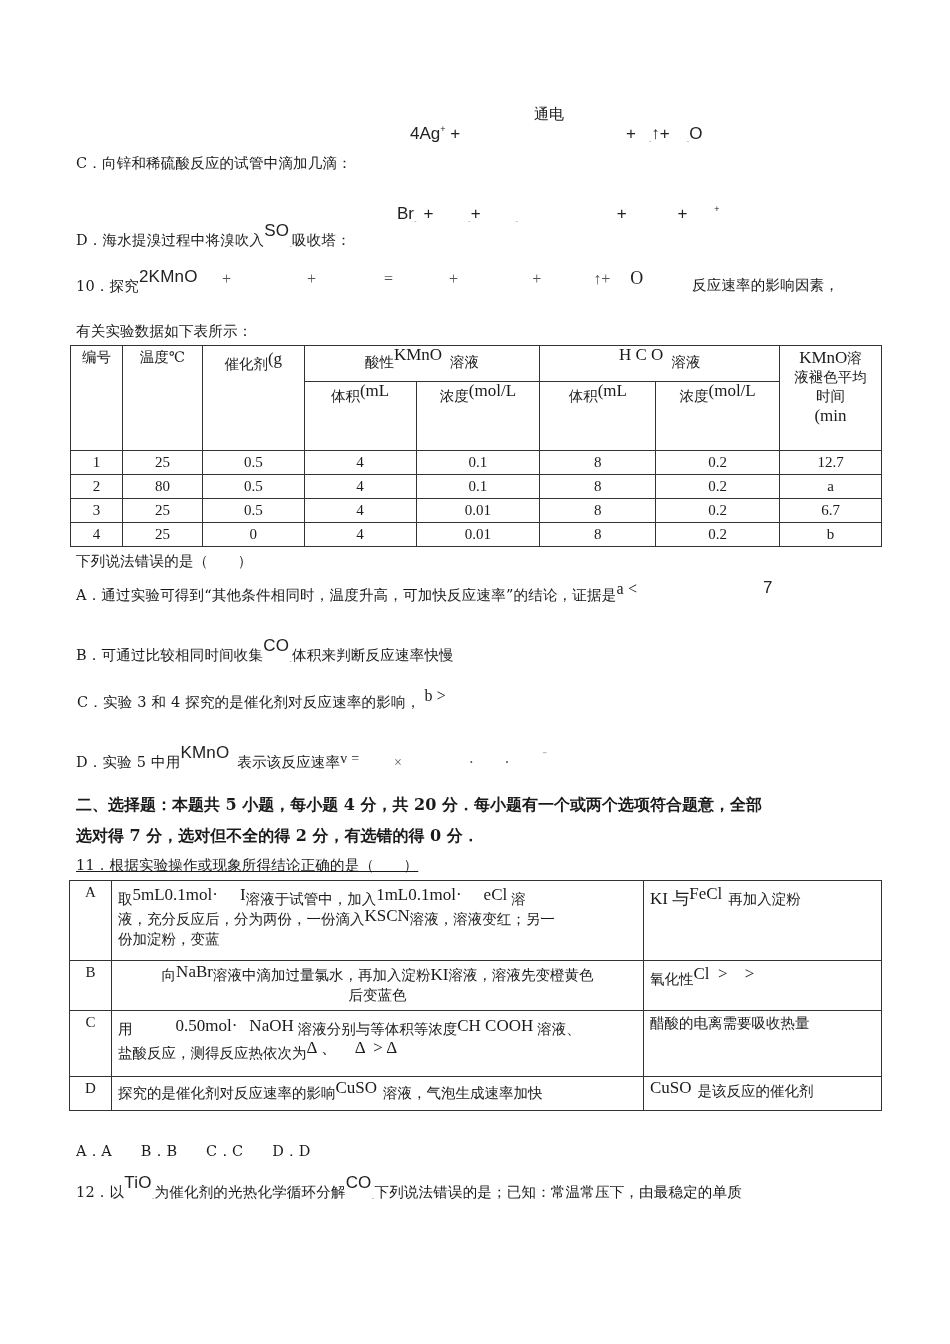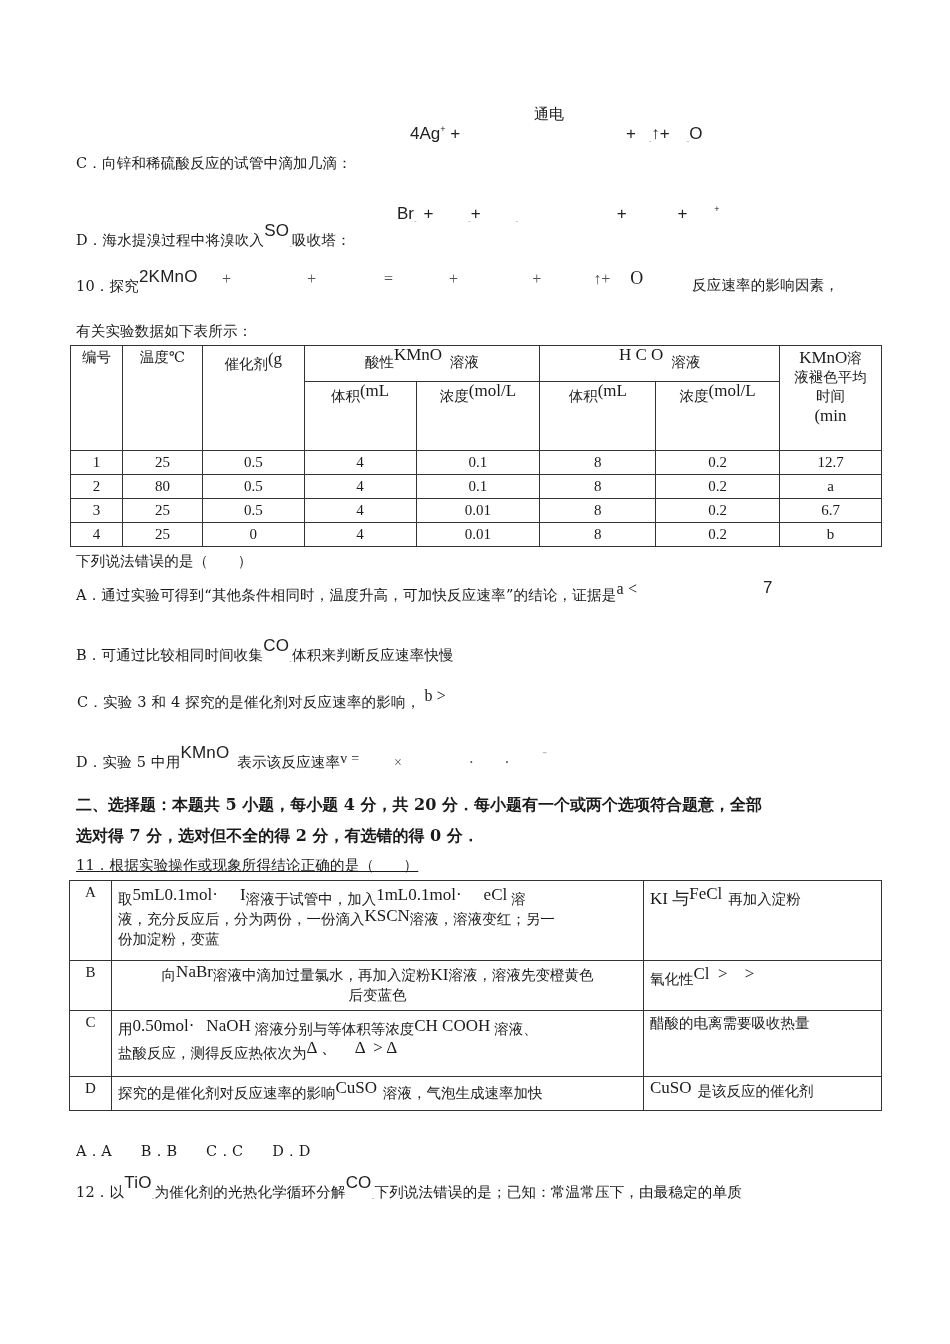--- a/index.html
+++ b/index.html
@@ -219,21 +219,21 @@
       <span>向</span><span class="fm" style="position:relative; top:-3px;">NaBr</span><span>溶液中滴加过量氯水，再加入淀粉</span><span class="fm">KI</span><span>溶液，溶液先变橙黄色</span><br>
       <span>后变蓝色</span>
     </td>
     <td style="padding-top:8px;">
       <span>氧化性</span><span class="fm" style="position:relative; top:-5px; white-space:pre;">Cl  &gt;    &gt;</span>
     </td>
   </tr>
   <tr style="height:66px;">
     <td class="lbl">C</td>
     <td class="ops" style="padding-top:6px; line-height:24px;">
-      <span>用</span><span class="fm" style="position:relative; top:-3px;">0.50mol·</span><span class="fm" style="margin-left:12px; position:relative; top:-3px;">NaOH</span><span style="margin-left:4px;">溶液分别与等体积等浓度</span><span class="fm" style="position:relative; top:-3px;">CH COOH</span><span style="margin-left:4px;">溶液、</span><br>
+      <span>用</span><span class="fm" style="position:relative; top:-3px;padding-left:43px;">0.50mol·</span><span class="fm" style="margin-left:12px; position:relative; top:-3px;">NaOH</span><span style="margin-left:4px;">溶液分别与等体积等浓度</span><span class="fm" style="position:relative; top:-3px;">CH COOH</span><span style="margin-left:4px;">溶液、</span><br>
       <span>盐酸反应，测得反应热依次为</span><span class="fm" style="position:relative; top:-5px; white-space:pre;">Δ 、    Δ  &gt; Δ</span>
     </td>
     <td style="padding-top:2px;">醋酸的电离需要吸收热量</td>
   </tr>
   <tr style="height:34px;">
     <td class="lbl">D</td>
     <td class="ops" style="padding-top:6px;">
       <span>探究的是催化剂对反应速率的影响</span><span class="fm" style="position:relative; top:-5px;">CuSO</span><span style="margin-left:6px;">溶液，气泡生成速率加快</span>
     </td>
     <td style="padding-top:4px;">

